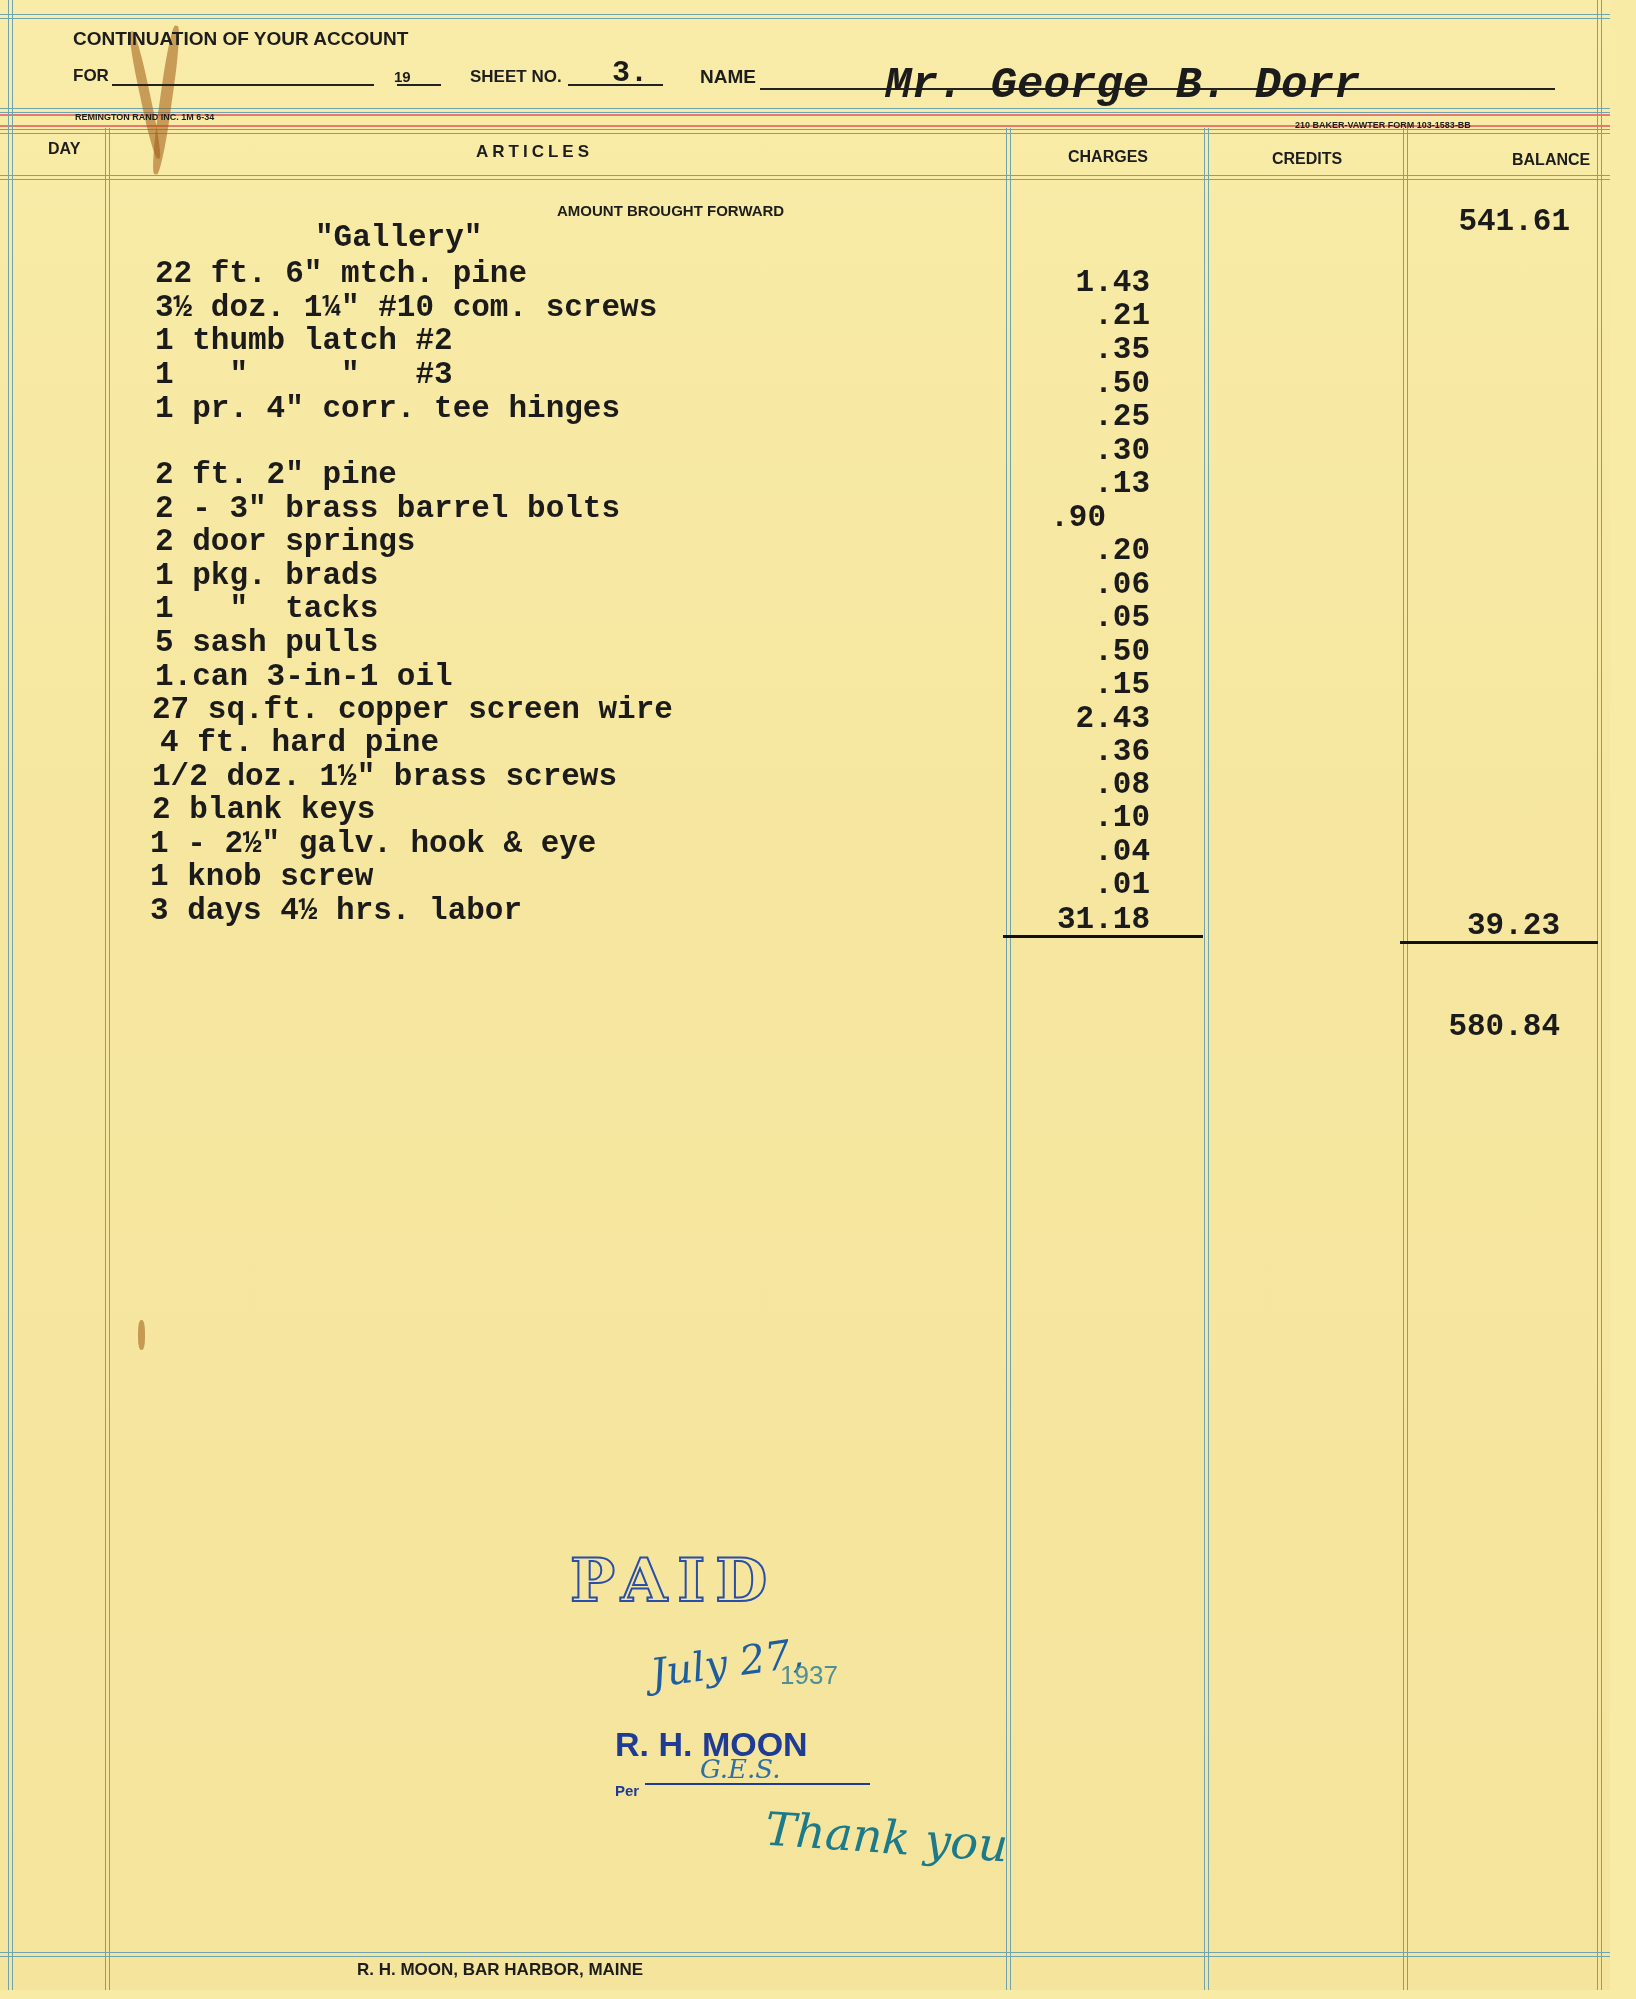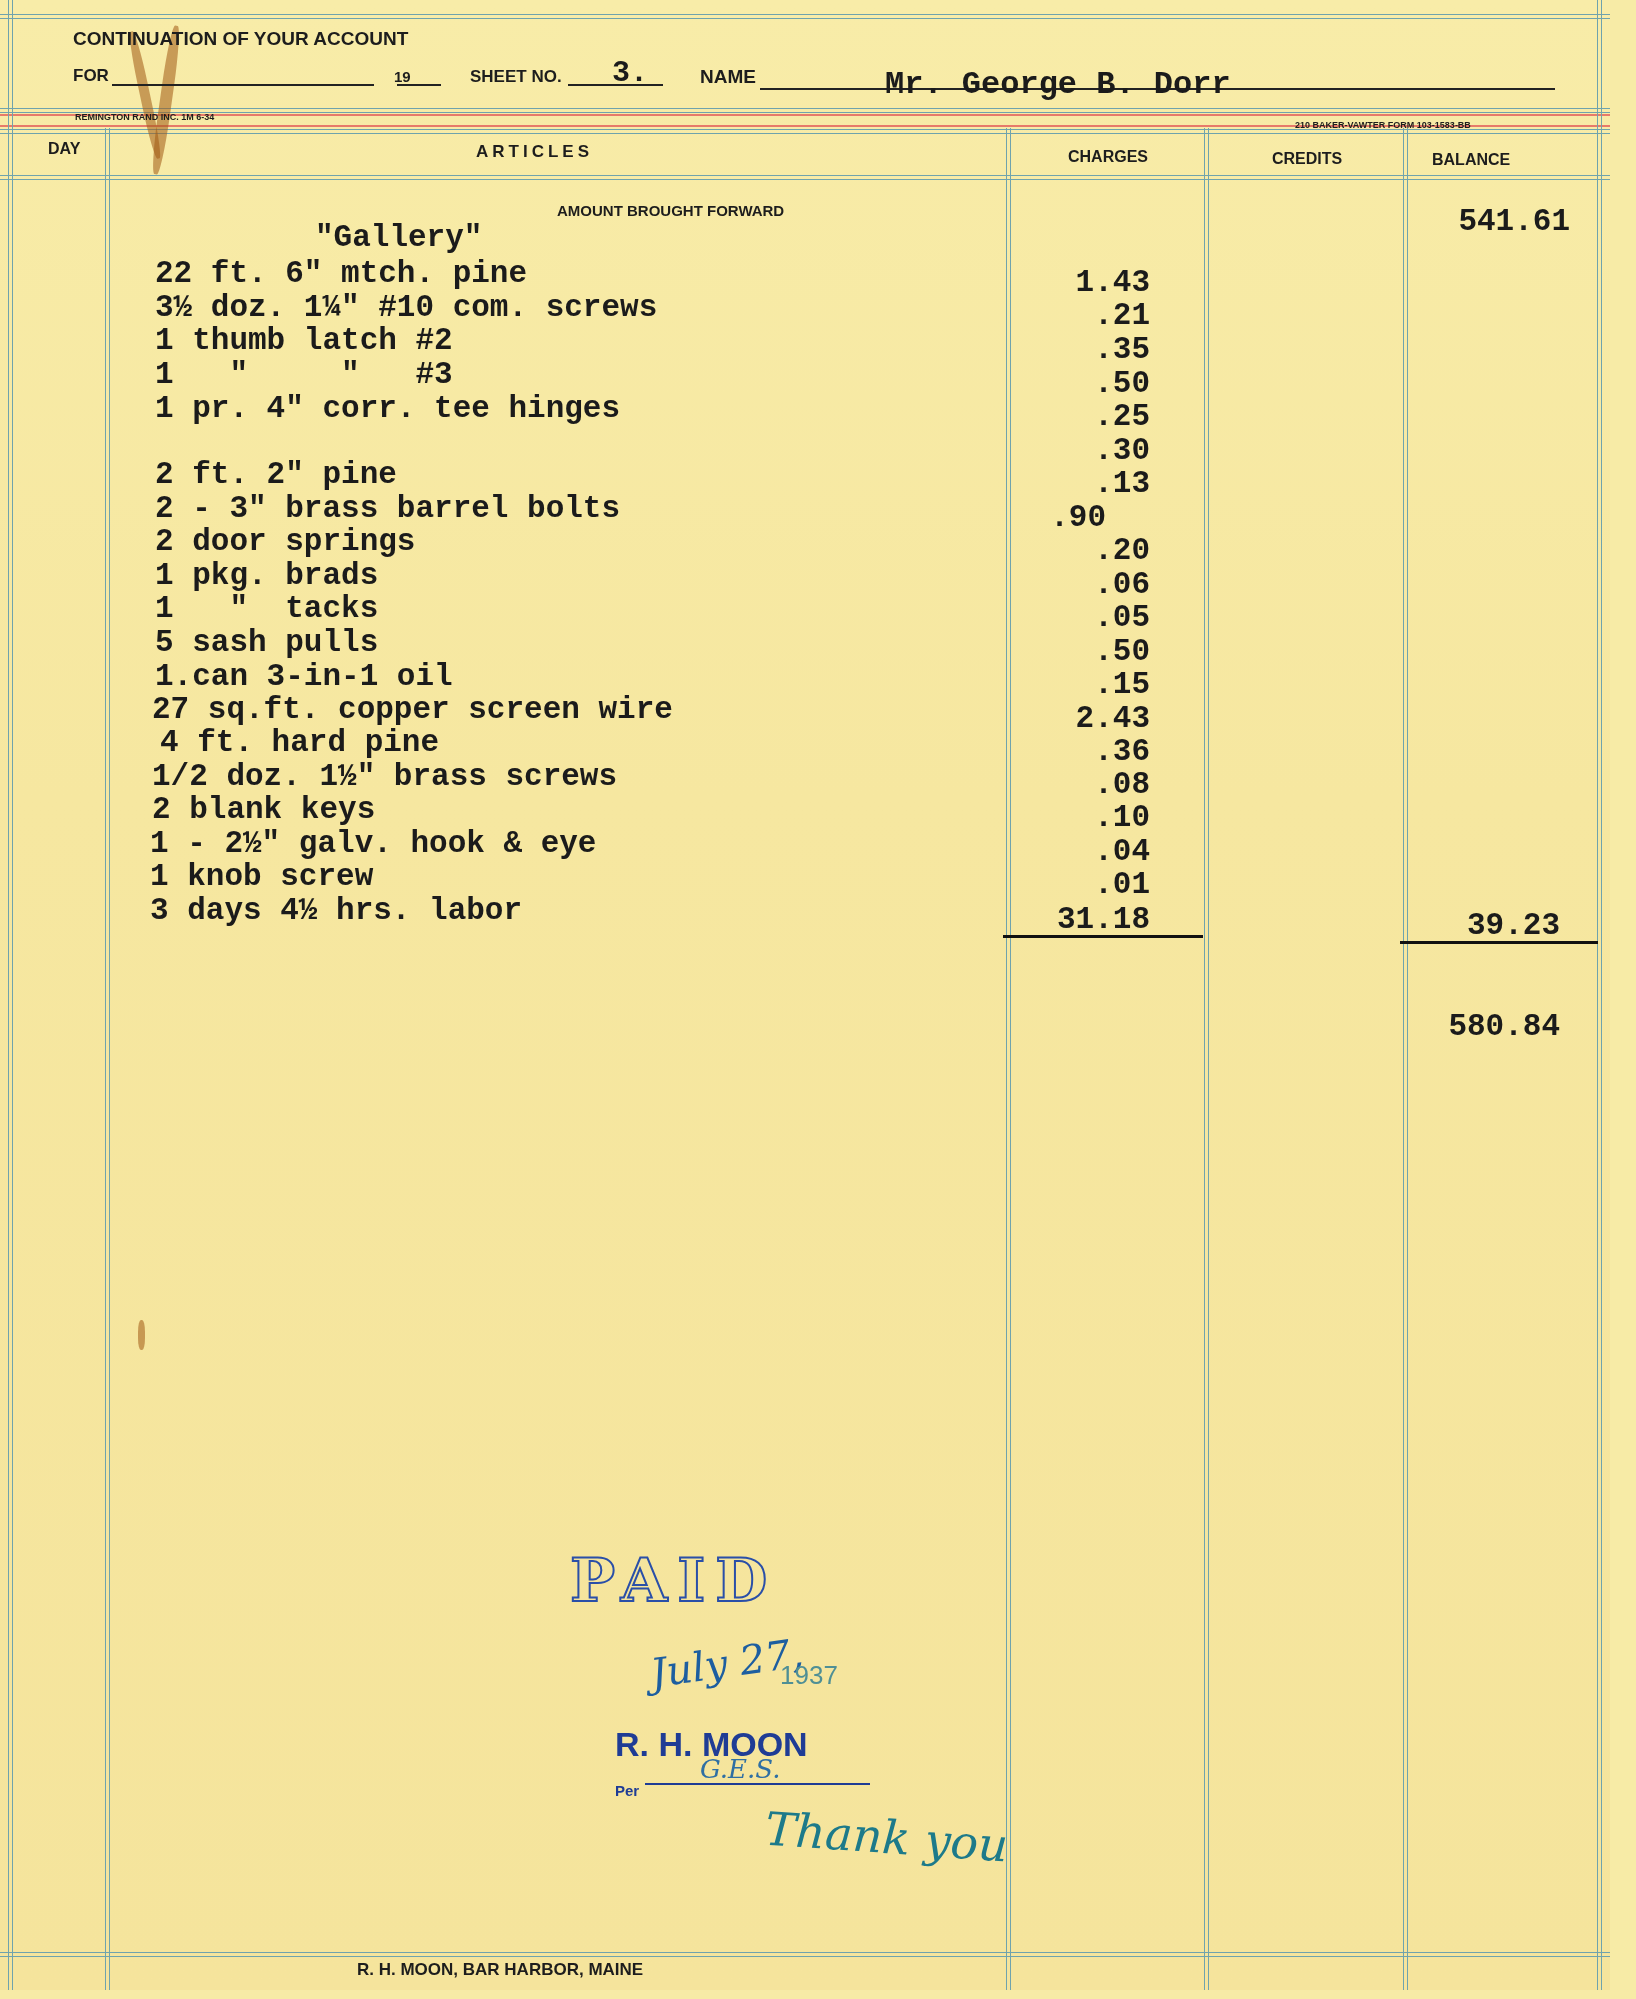--- a/index.html
+++ b/index.html
@@ -47,29 +47,29 @@
   <div class="printed" style="left:73px; top:28px; font-size:19px;">CONTINUATION OF YOUR ACCOUNT</div>
   <div class="printed" style="left:73px; top:66px; font-size:17px;">FOR</div>
   <div style="position:absolute; left:112px; top:84px; width:262px; height:1.5px; background:#222;"></div>
   <div class="printed" style="left:375px; top:68px; font-size:15px;margin-left:19px;">19</div>
   <div style="position:absolute; left:397px; top:84px; width:44px; height:1.5px; background:#222;"></div>
   <div class="printed" style="left:470px; top:67px; font-size:17px;">SHEET NO.</div>
   <div style="position:absolute; left:568px; top:84px; width:95px; height:1.5px; background:#222;"></div>
   <div class="typed" style="left:612px; top:56px; font-size:30px;">3.</div>
   <div class="printed" style="left:700px; top:66px; font-size:19px;">NAME</div>
   <div style="position:absolute; left:760px; top:88px; width:795px; height:1.5px; background:#222;"></div>
-  <div class="typed" style="left:885px; top:66px; font-size:32px;">Mr. George B. Dorr</div>
+  <div class="typed" style="left:885px; top:60px; font-size:44px;font-style:italic;">Mr. George B. Dorr</div>
   <div class="printed" style="left:75px; top:112px; font-size:9px;">REMINGTON RAND INC. 1M 6-34</div>
   <div class="printed" style="left:1295px; top:120px; font-size:9px;">210 BAKER-VAWTER FORM 103-1583-BB</div>
 
   <div class="printed" style="left:48px; top:140px; font-size:16px;">DAY</div>
   <div class="printed" style="left:476px; top:142px; font-size:17px; letter-spacing:4px;">ARTICLES</div>
   <div class="printed" style="left:1068px; top:148px; font-size:16px;">CHARGES</div>
   <div class="printed" style="left:1272px; top:150px; font-size:16px;">CREDITS</div>
-  <div class="printed" style="left:1432px; top:151px; font-size:16px;">BALANCE</div>
+  <div class="printed" style="left:1512px; top:151px; font-size:16px;">BALANCE</div>
 
   <div class="printed" style="left:557px; top:202px; font-size:15px;">AMOUNT BROUGHT FORWARD</div>
   <div class="num" style="left:1420px; top:204px; width:150px;">541.61</div>
 
   <div class="typed" style="left:315px; top:220px;">"Gallery"</div>
 
   <div class="typed" style="left:155px; top:256px;">22 ft. 6" mtch. pine</div>
   <div class="typed" style="left:155px; top:290px;">3½ doz. 1¼" #10 com. screws</div>
   <div class="typed" style="left:155px; top:323px;">1 thumb latch #2</div>
   <div class="typed" style="left:155px; top:357px;">1   "     "   #3</div>

